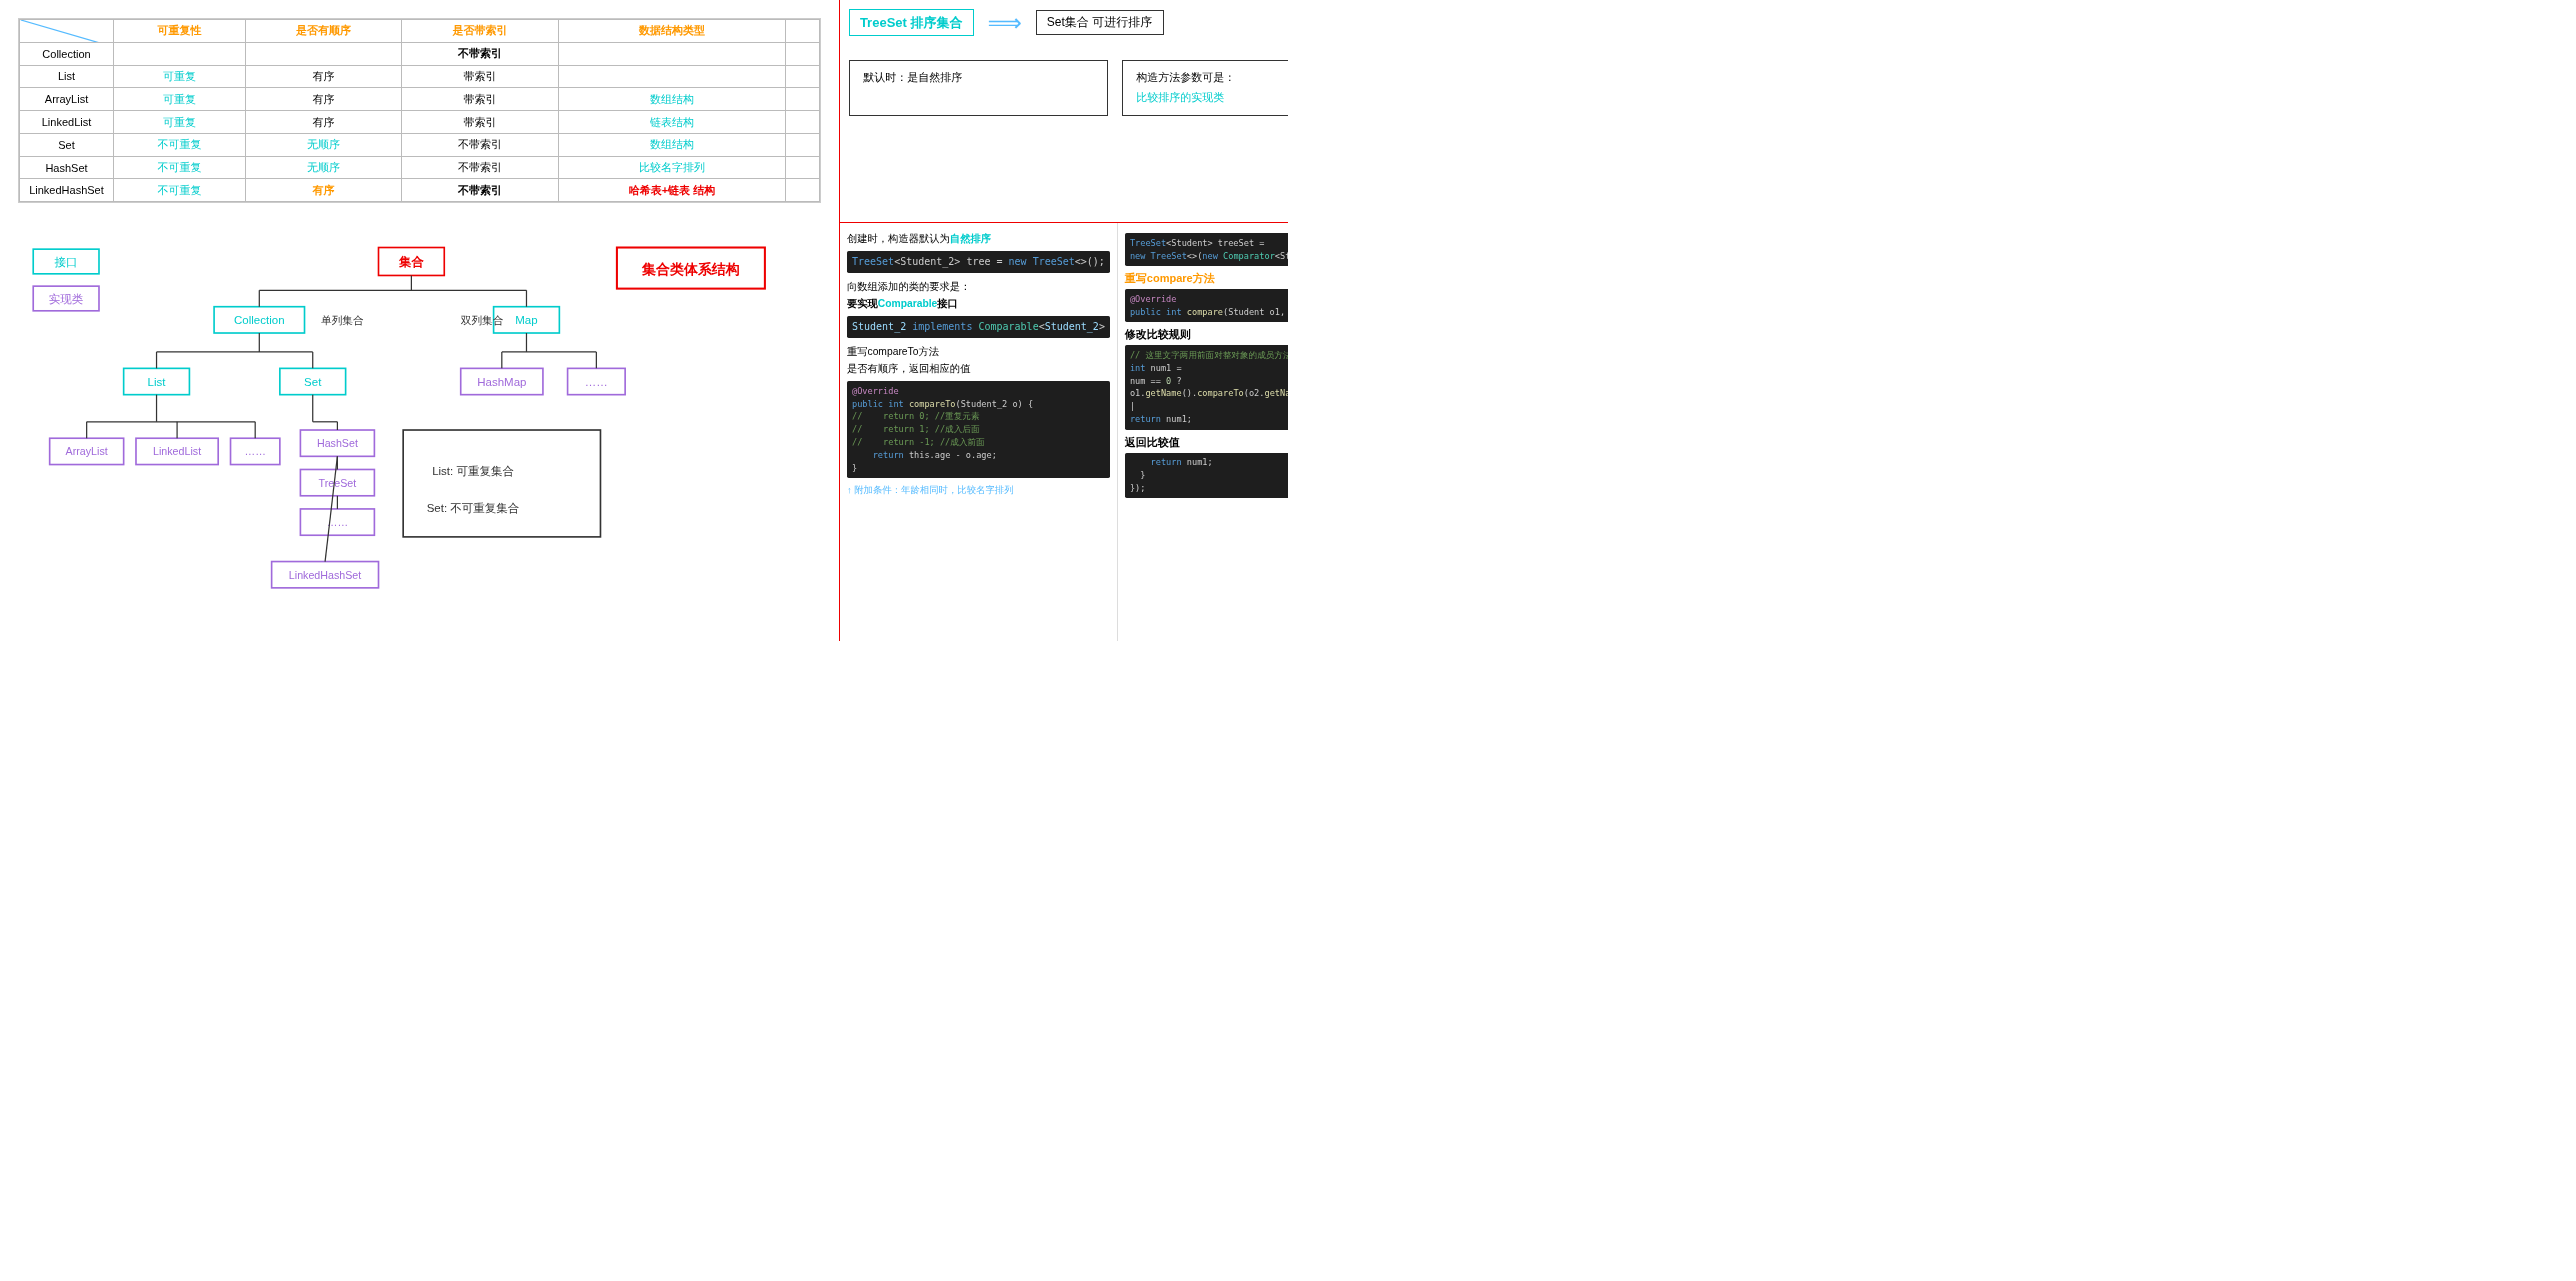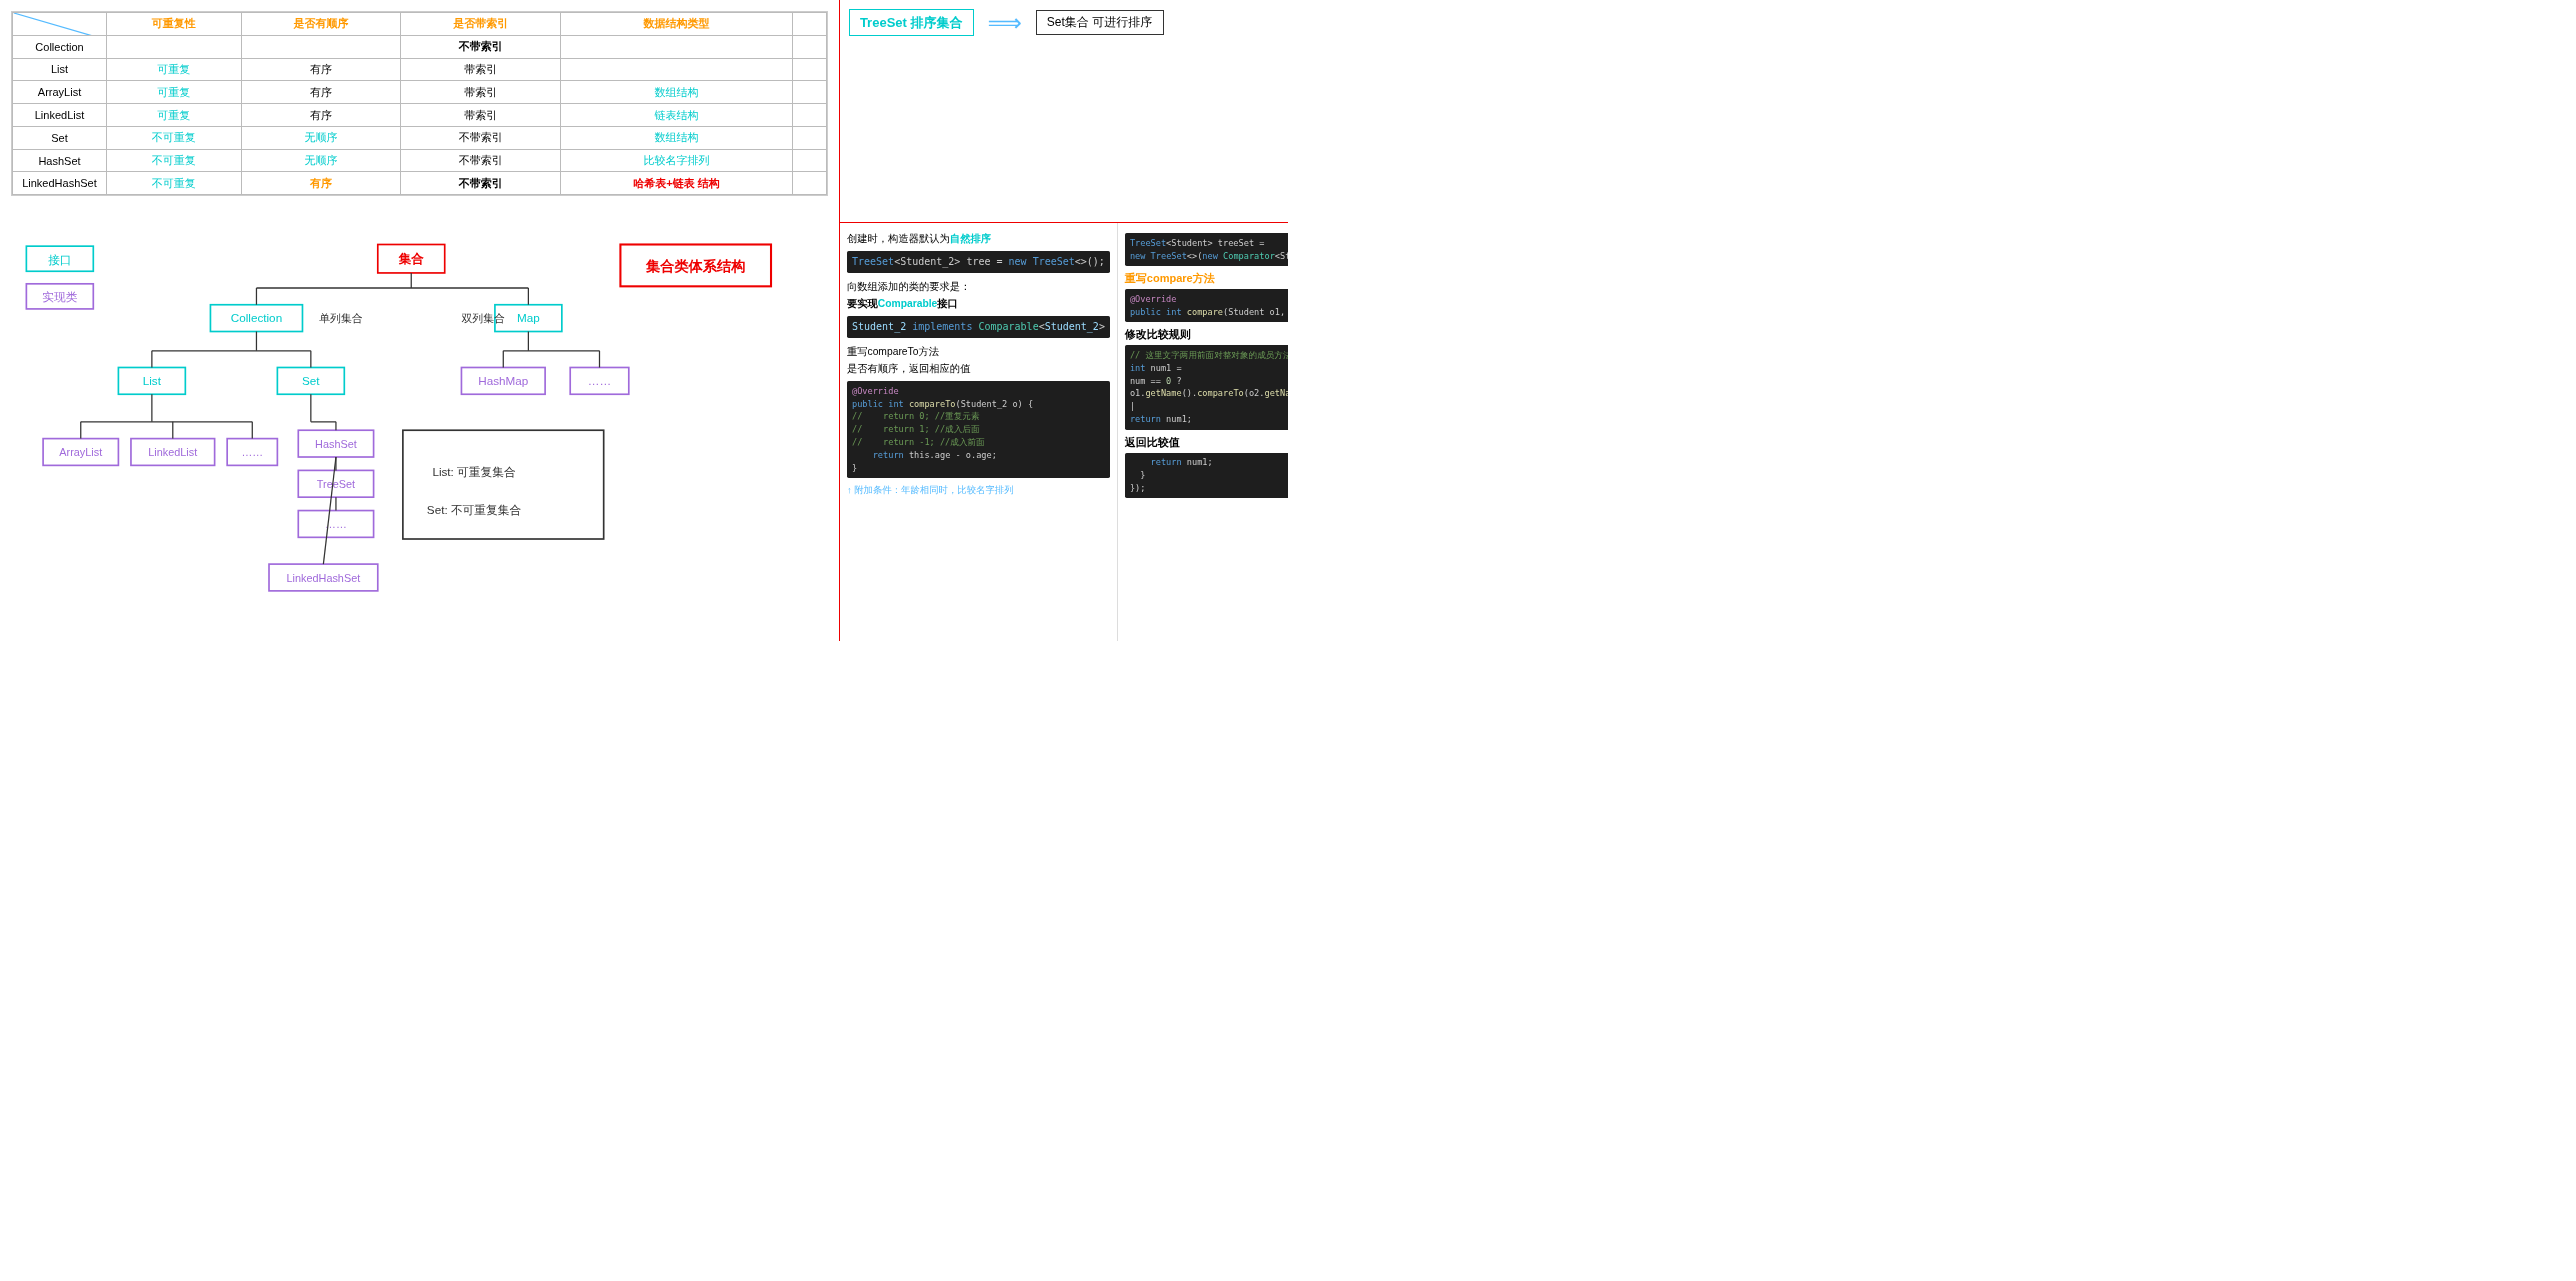--- a/index.html
+++ b/index.html
@@ -13,21 +13,21 @@
     }
     .main-container {
       display: flex;
       width: 1288px;
       height: 641px;
     }
     .left-panel {
       flex: 0 0 839px;
       display: flex;
       flex-direction: column;
-      padding: 11px;
+      padding: 18px;
     }
     .right-panel {
       flex: 0 0 449px;
       border-left: 1.7px solid #e00;
       display: flex;
       flex-direction: column;
     }
 
     
     .table-section {
@@ -327,20 +327,29 @@
     </div>
   </div>
 
   <div class="right-panel">
 
     <div class="right-top">
       <div class="right-top-row1">
         <div class="treeset-box">TreeSet 排序集合</div>
         <div class="arrow-right">⟹</div>
         <div class="set-desc">Set集合    可进行排序</div>
+      </div>
+      <div class="right-top-row2">
+        <div class="desc-box">
+          <span>默认时：是自然排序</span>
+        </div>
+        <div class="desc-box">
+          <span>构造方法参数可是：</span><br>
+          <span class="cyan">比较排序的实现类</span>
+        </div>
       </div>
     </div>
 
     <div class="right-bottom">
 
       <div class="right-bottom-left">
         <div style="font-size:10.3px;margin-bottom:1.7px;">创建时，构造器默认为<span style="color:#0cc;font-weight:bold;">自然排序</span></div>
         <div class="code-block"><span class="kw">TreeSet</span>&lt;Student_2&gt; tree = <span class="kw">new</span> <span class="kw">TreeSet</span>&lt;&gt;();</div>
         <div style="margin-top:5.1px;">向数组添加的类的要求是：</div>
         <div><b>要实现<span style="color:#0cc;">Comparable</span>接口</b></div>

